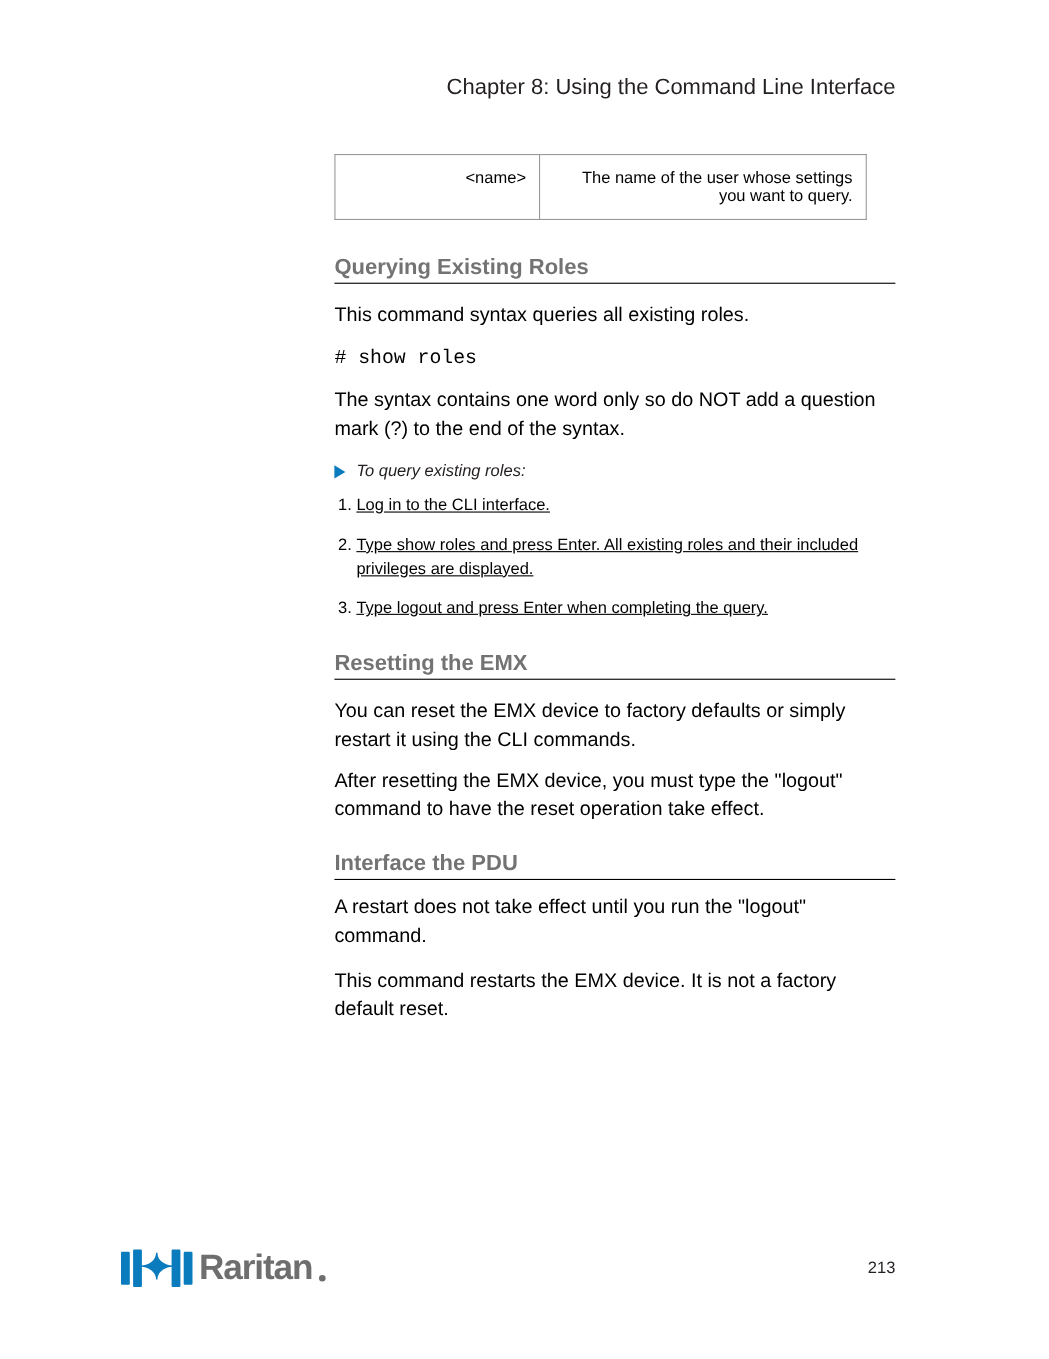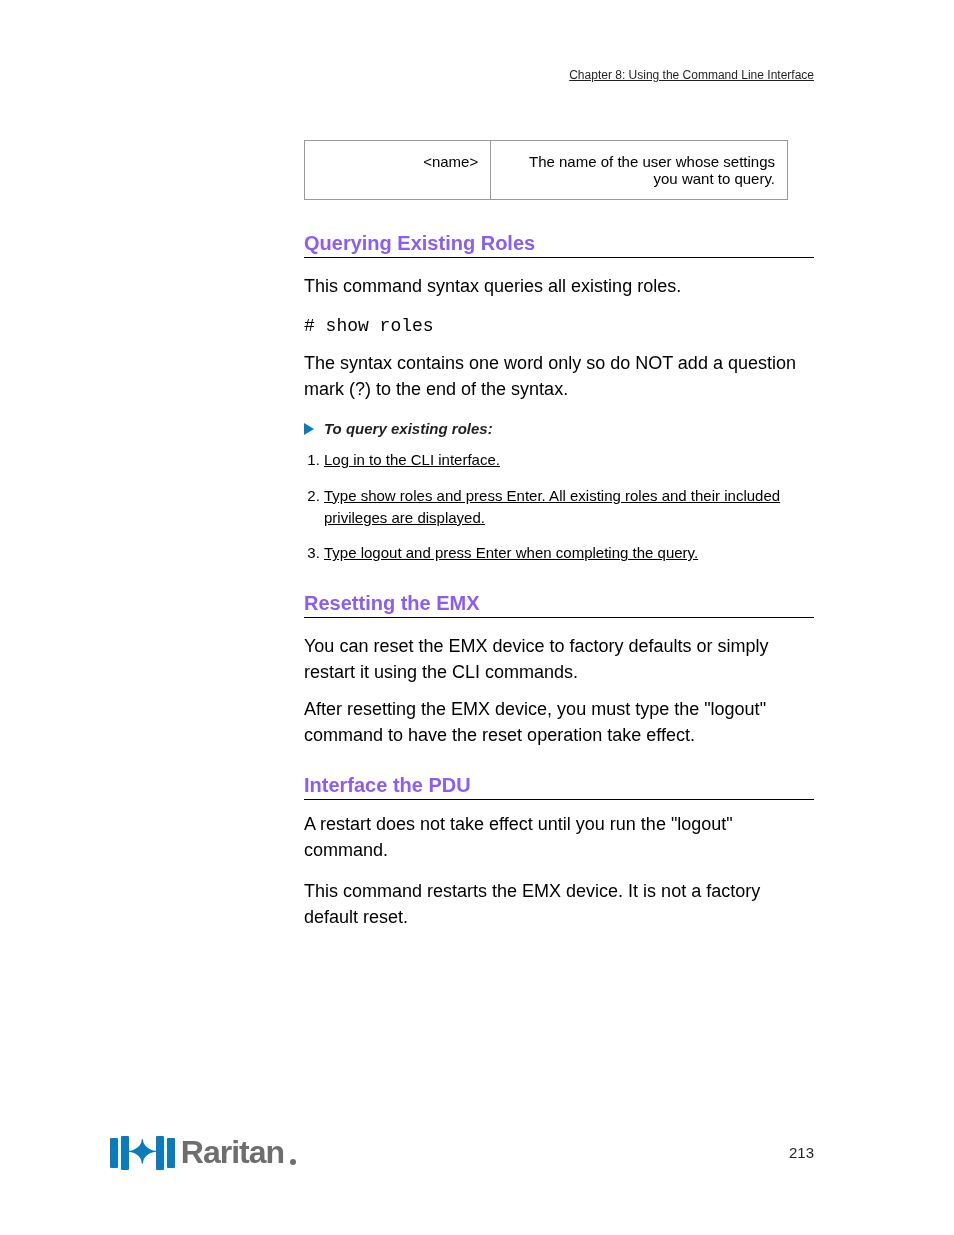--- a/index.html
+++ b/index.html
@@ -16,23 +16,22 @@
   }
   .page {
     width: 954px;
     height: 1235px;
     position: relative;
   }
   .header-right {
     position: absolute;
     top: 68px;
     right: 140px;
-    font-size: 12px;
+    font-size: 20px;
     color: #231f20;
-    text-decoration: underline;
   }
   .content {
     position: absolute;
     left: 304px;
     top: 140px;
     width: 510px;
   }
   table.param {
     border-collapse: collapse;
     width: 484px;
@@ -42,21 +41,21 @@
     border: 1px solid #999;
     padding: 12px 12px;
     font-size: 15px;
     vertical-align: top;
   }
   table.param td.c1 { width: 170px; }
   table.param td.c2 { width: 290px; }
   h2.section {
     font-size: 20px;
     font-weight: 700;
-    color: #8b5cf6;
+    color: #737373;
     margin: 0;
     padding-bottom: 2px;
     border-bottom: 1.5px solid #000;
   }
   .sec-wrap-1 { margin-top: 32px; }
   .sec-wrap-2 { margin-top: 28px; }
   .sec-wrap-3 { margin-top: 26px; }
   p.body {
     font-size: 18px;
     line-height: 1.42;
@@ -74,21 +73,21 @@
   .triangle {
     width: 0;
     height: 0;
     border-top: 6px solid transparent;
     border-bottom: 6px solid transparent;
     border-left: 10px solid #0a7bbd;
     flex: none;
   }
   .subhead {
     font-size: 15px;
-    font-weight: 700;
+    font-weight: 400;
     font-style: italic;
     color: #231f20;
   }
   .steps {
     margin: 12px 0 0 0;
     padding: 0 0 0 20px;
     font-size: 15px;
     line-height: 1.45;
     text-decoration: underline;
   }

